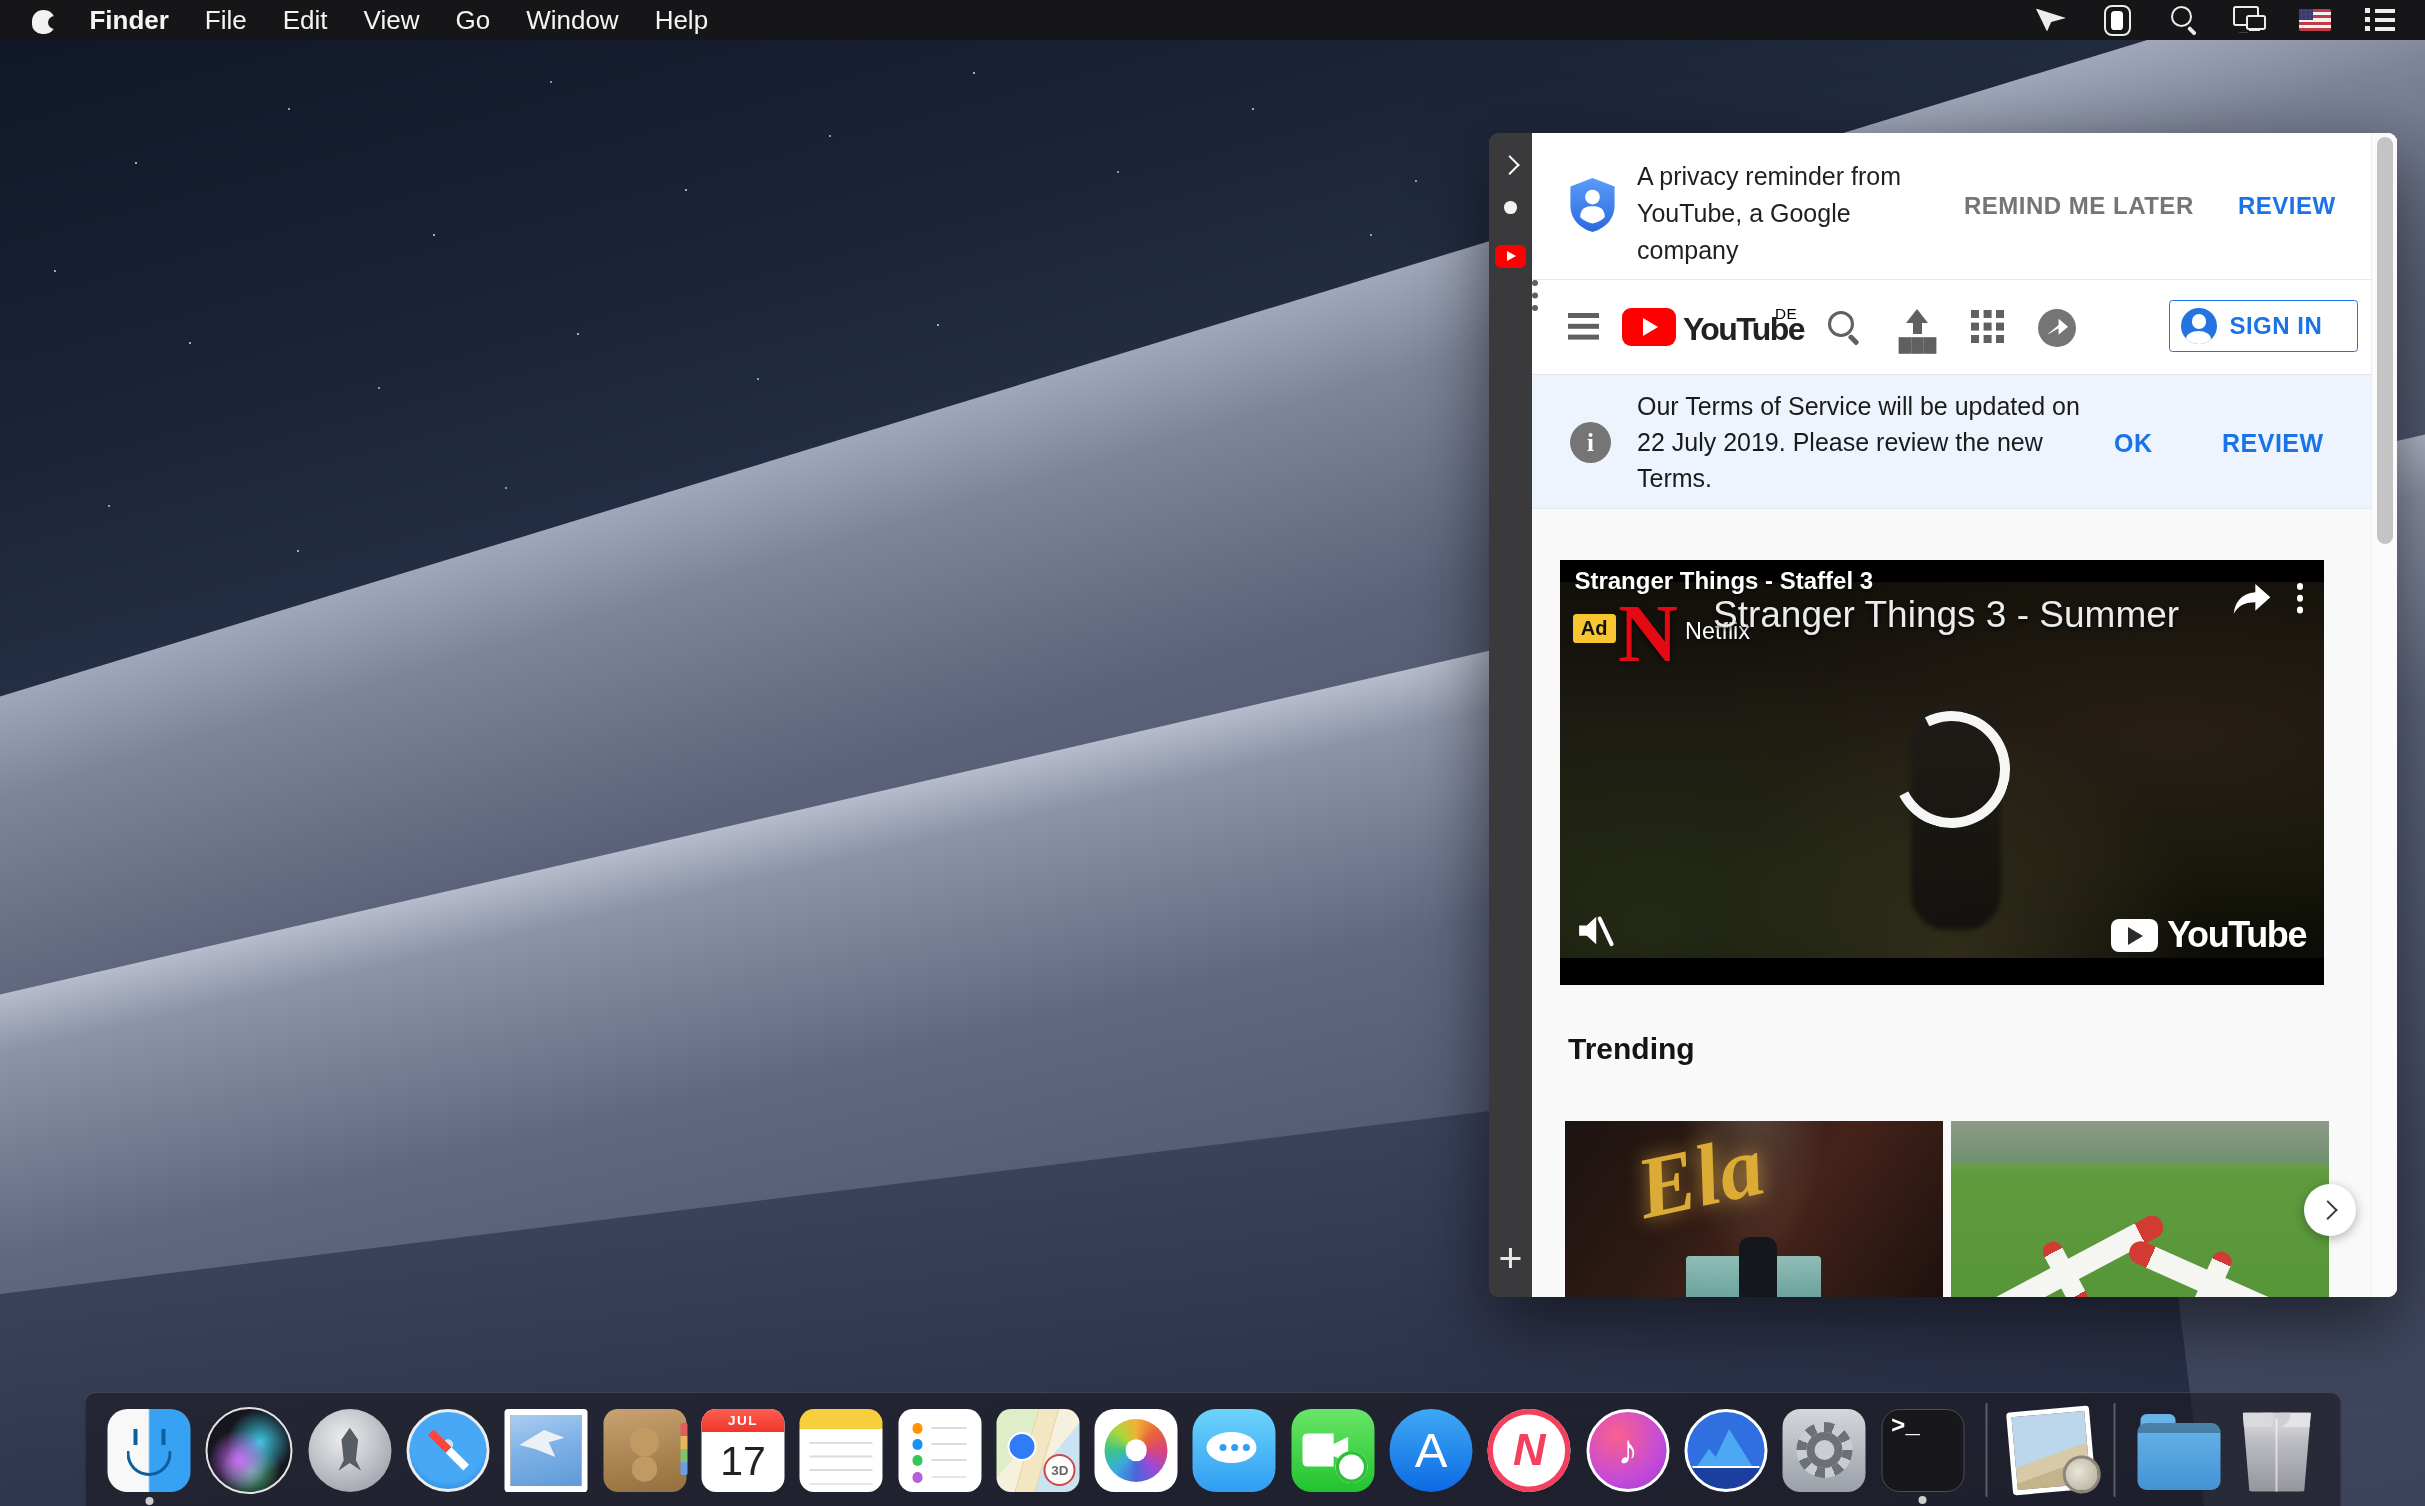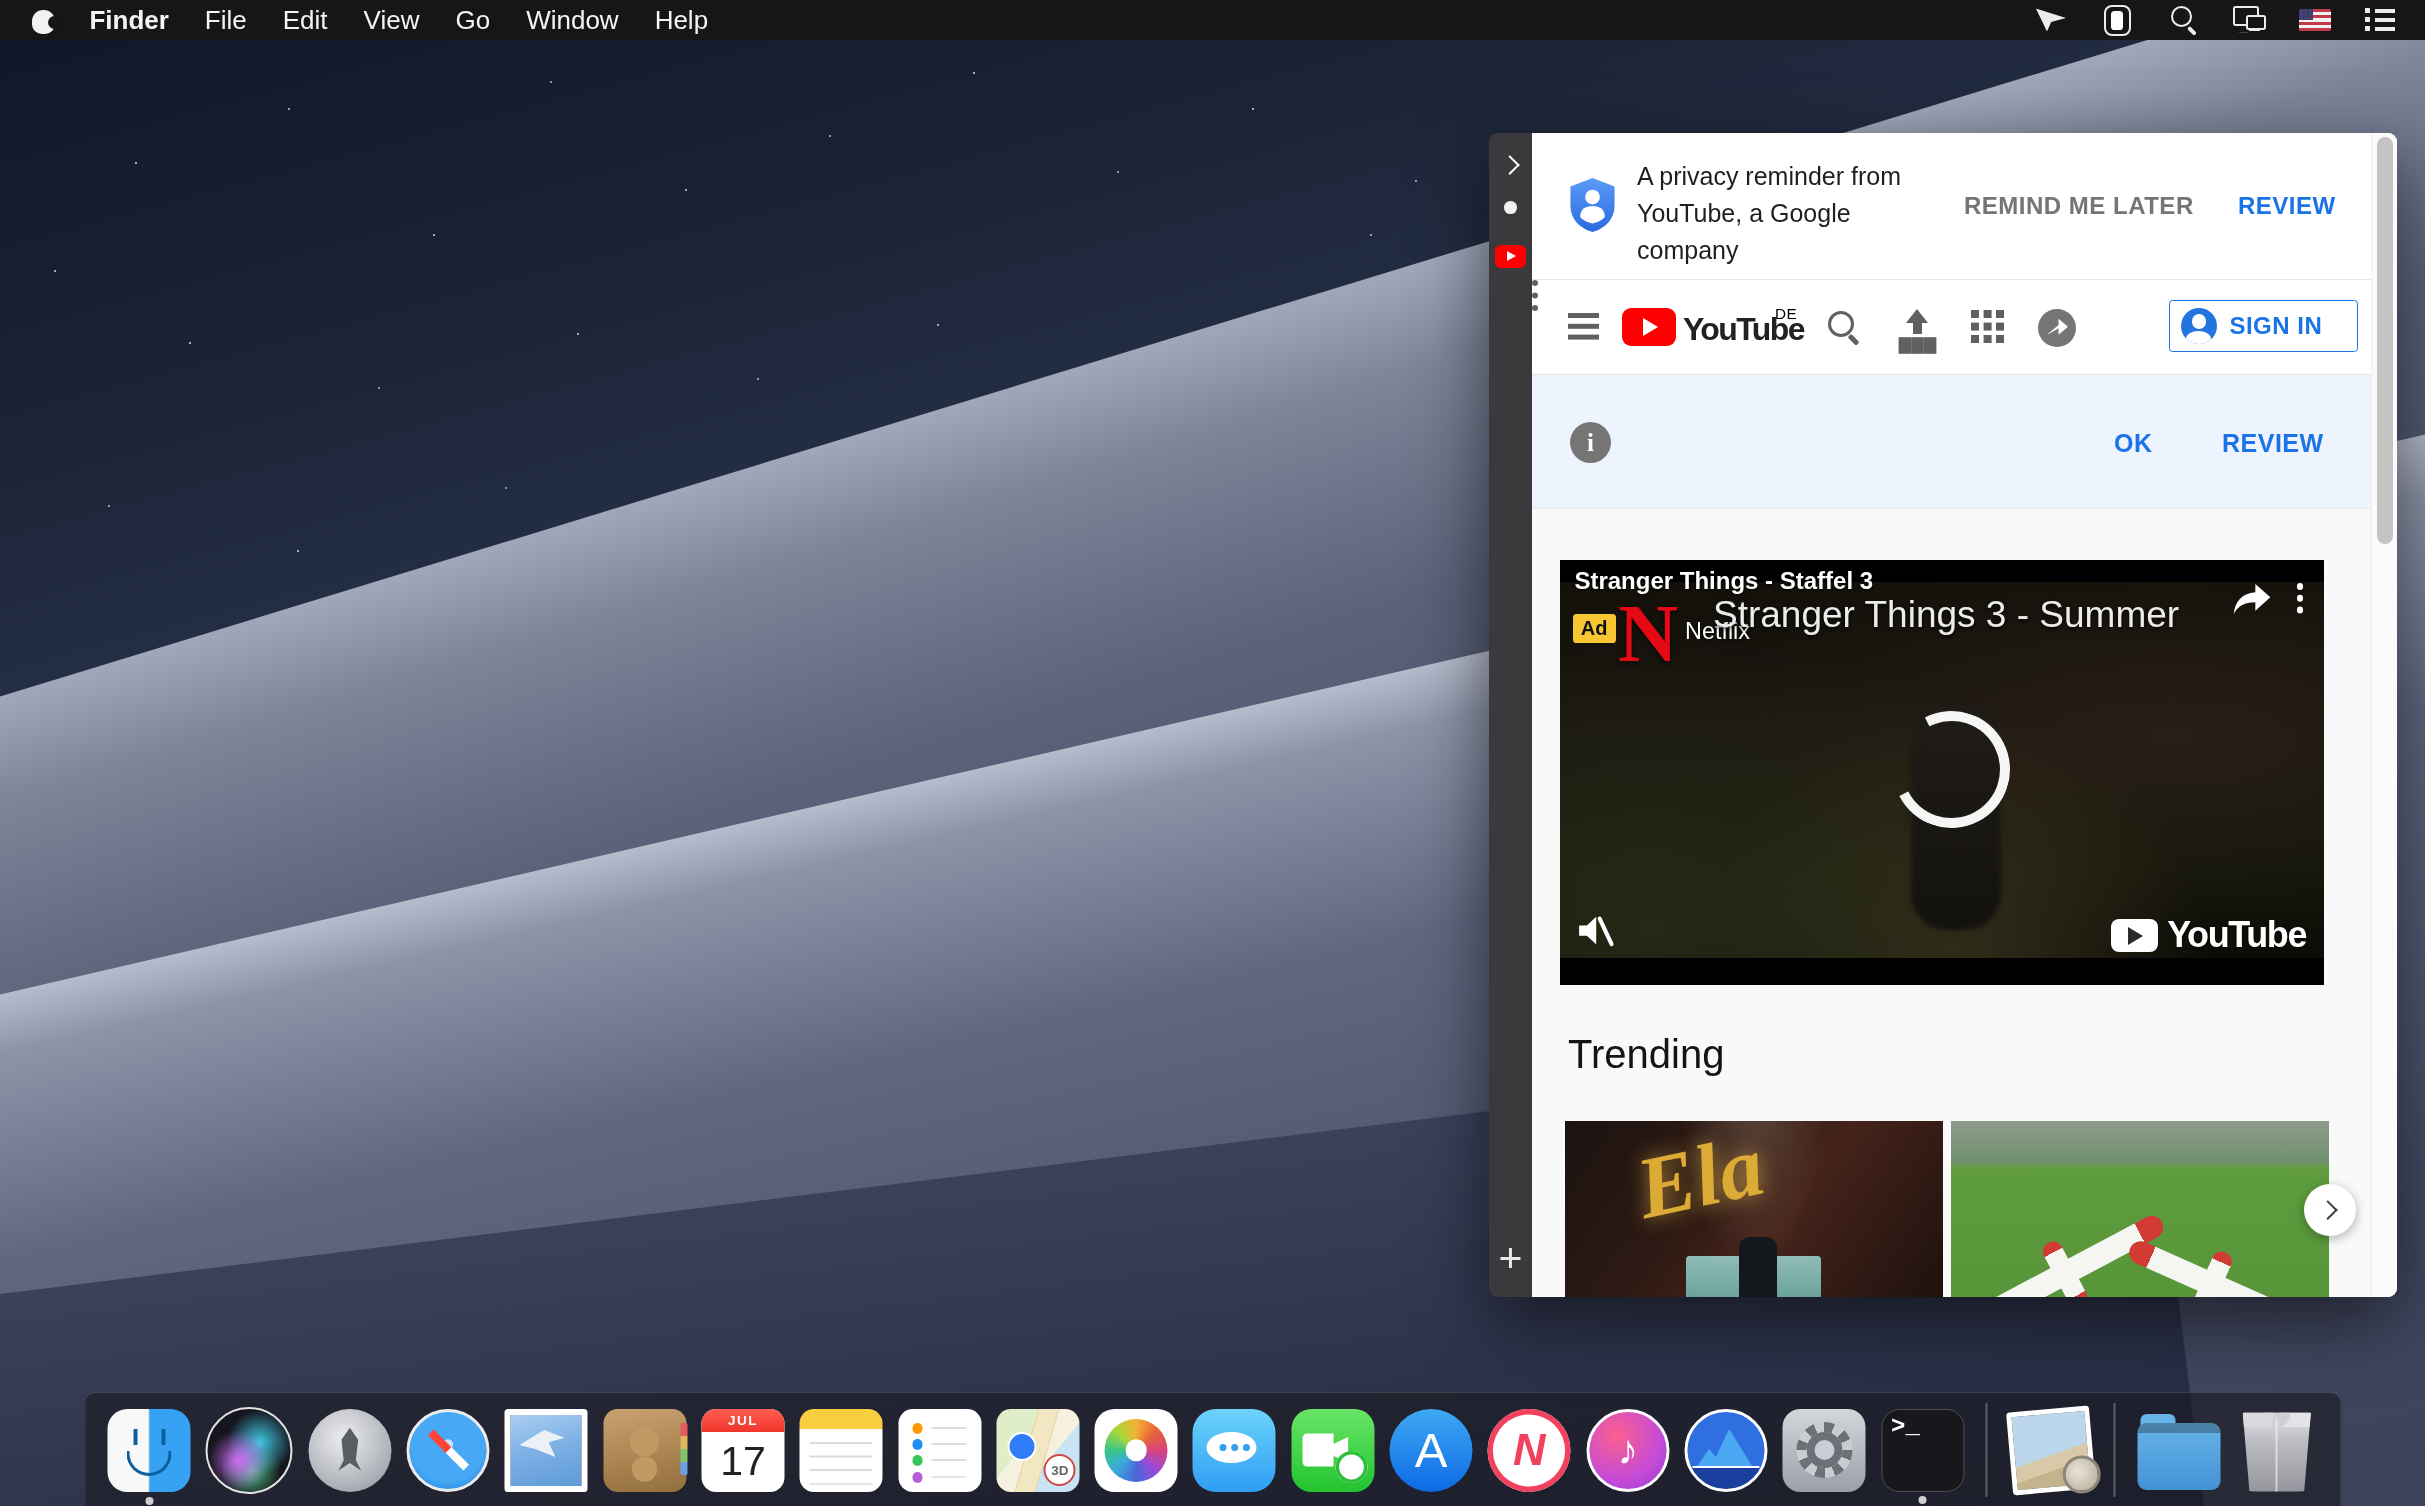--- a/index.html
+++ b/index.html
@@ -149,21 +149,21 @@
   .spinner{position:absolute;left:50%;top:47%;width:97px;height:97px;margin:-49px 0 0 -49px;border-radius:50%;
     border:10px solid rgba(255,255,255,.96);border-left-color:transparent;transform:rotate(18deg);}
   .mute-icon{position:absolute;left:14.4px;bottom:31px;}
   .watermark{position:absolute;right:18px;bottom:29px;display:flex;align-items:center;gap:9px;}
   .wm-play{width:47px;height:33px;background:#fff;border-radius:8px;position:relative;}
   .wm-play::before{content:'';position:absolute;left:17px;top:8px;border-left:15.3px solid #2a2a2a;
     border-top:9px solid transparent;border-bottom:9px solid transparent;}
   .wm-text{color:#fff;font-size:36px;font-weight:700;letter-spacing:-1.4px;text-shadow:0 0.9px 2.7px rgba(0,0,0,.5);}
 
   
-  .trending-heading{position:absolute;left:36px;top:899px;font-size:40px;font-weight:400;color:#141414;}
+  .trending-heading{position:absolute;left:36px;top:899px;font-size:30px;font-weight:700;color:#141414;}
   .thumb{position:absolute;top:988px;width:378px;height:213px;overflow:hidden;background:#111;}
   .thumb-ela{left:33px;background:linear-gradient(125deg,#1c1311 0%,#2e1a14 35%,#45231a 55%,#190f0d 100%);}
   .thumb-ela::before{content:'';position:absolute;left:30%;top:-20%;width:40%;height:90%;
     background:radial-gradient(ellipse at 50% 0,rgba(215,190,160,.28),transparent 70%);}
   .ela-text{position:absolute;left:72px;top:5.4px;font-family:"Liberation Serif",serif;font-style:italic;font-weight:700;
     font-size:87px;color:#dcab35;transform:rotate(-12deg);text-shadow:0 0 20px rgba(235,185,70,.65);}
   .aquarium{position:absolute;left:32%;bottom:12.6px;width:135px;height:65px;border-radius:3.6px;
     background:linear-gradient(180deg,#9fd8d2,#5ba9a4);opacity:.85;}
   .figure{position:absolute;left:46%;bottom:7.2px;width:38px;height:90px;background:#14181c;border-radius:10.8px 10.8px 3.6px 3.6px;}
   .thumb-planes{left:419px;background:linear-gradient(180deg,#87937d 0%,#7d9a68 14%,#5f9c3e 24%,#559338 100%);}
@@ -387,20 +387,21 @@
         <span class="hd-icon chat-icon"></span>
         <span class="kebab-icon"></span>
         <div class="signin-btn">
           <span class="signin-avatar"></span>
           <span class="signin-label">SIGN IN</span>
         </div>
       </div>
 
       <div class="terms-bar">
         <span class="info-icon">i</span>
+        <div class="terms-message">Our Terms of Service will be updated on 22 July 2019. Please review the new Terms.</div>
         <span class="terms-btn terms-ok">OK</span>
         <span class="terms-btn terms-review">REVIEW</span>
       </div>
 
       <div class="player">
         <div class="scene"></div>
         <div class="silhouette"></div>
         <div class="letterbox top"></div>
         <div class="letterbox bottom"></div>
         <span class="netflix-n">N</span>

